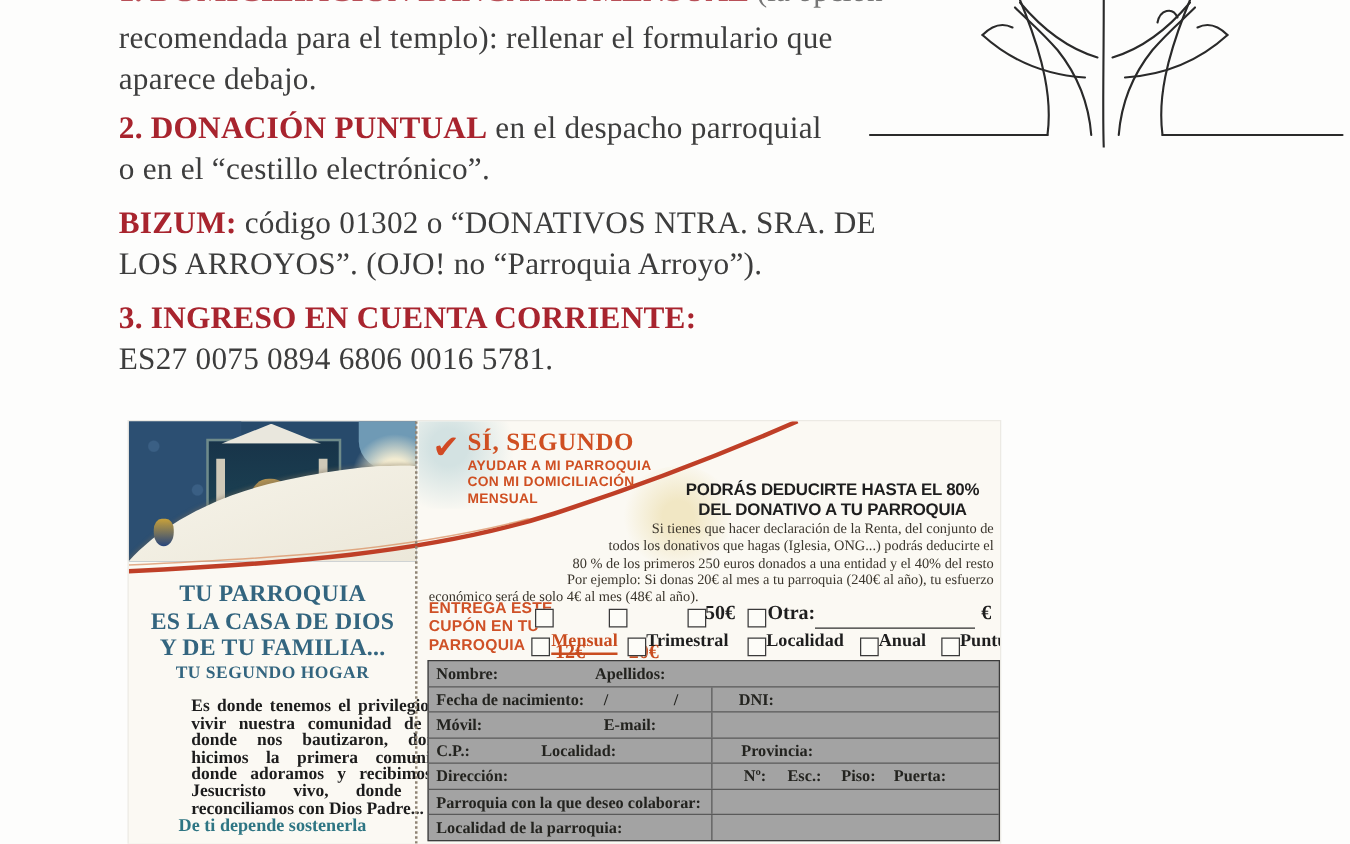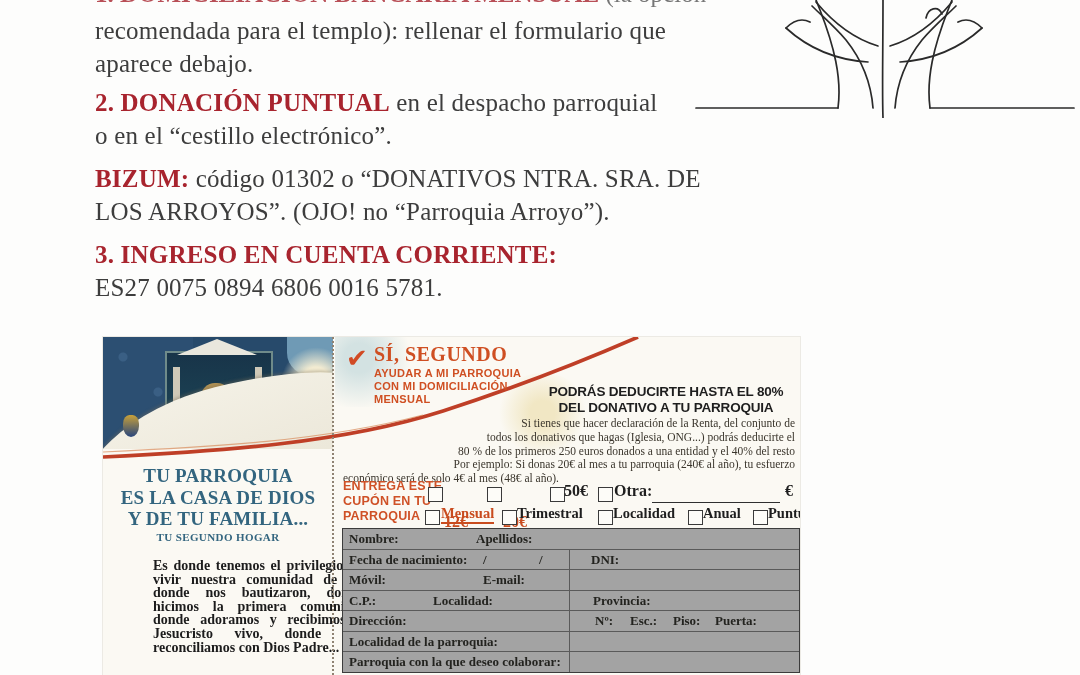--- a/index.html
+++ b/index.html
@@ -36,21 +36,21 @@
   .photo .col1,.photo .col2{position:absolute;top:30px;width:7px;height:76px;background:#cfc9b8;}
   .photo .col1{left:70px}.photo .col2{left:152px}
   .photo .swoosh{position:absolute;left:-30px;top:48px;width:320px;height:150px;background:linear-gradient(175deg,#f4f1e6,#e7e2d2);
     border-radius:50% 50% 0 0/60% 30% 0 0;transform:rotate(-14deg);box-shadow:0 -2px 3px rgba(120,110,90,.35);}
   .photo .halo{position:absolute;right:-18px;top:10px;width:70px;height:70px;border-radius:50%;
     background:radial-gradient(circle,#f3ecd2 30%,rgba(243,236,210,0) 70%);}
   .photo .skyr{position:absolute;right:0;top:0;width:46px;height:40px;background:#6f9ab5;border-radius:0 0 0 60%;}
   .photo .vase{position:absolute;left:20px;top:78px;width:16px;height:22px;background:linear-gradient(#c8a13a,#27457d);border-radius:40% 40% 50% 50%;}
   .curve-svg{position:absolute;left:0;top:0;width:697px;height:338px;pointer-events:none;}
   .lp-title{position:absolute;left:0;top:128px;width:230px;text-align:center;color:#33657f;font-weight:bold;font-size:19px;line-height:21.5px;letter-spacing:.2px;}
-  .lp-sub{position:absolute;left:0;top:194px;width:230px;text-align:center;color:#33657f;font-weight:bold;font-size:11px;letter-spacing:.4px;}
+  .lp-sub{position:absolute;left:0;top:194px;width:230px;text-align:center;color:#33657f;font-weight:bold;font-size:14px;letter-spacing:.4px;}
   .lp-body{position:absolute;left:10px;top:222px;width:210px;font-size:14px;line-height:13.6px;font-weight:bold;color:#1c1c1c;text-align:justify;margin-left:40px;}
   .lp-foot{position:absolute;left:0;top:316px;width:230px;text-align:center;color:#2e7583;font-weight:bold;font-size:14.5px;}
   
   .rp-halo{position:absolute;left:392px;top:36px;width:95px;height:80px;border-radius:50%;
     background:radial-gradient(circle,#f1e7c4 20%,rgba(241,231,196,0) 70%);}
   .rp-map{position:absolute;left:232px;top:0;width:80px;height:70px;
     background:radial-gradient(circle at 30% 30%,#d3e2e2 20%,rgba(211,226,226,0) 70%);}
   
   .check-glyph{position:absolute;left:243px;top:6px;font-size:26px;font-weight:bold;color:#d14a24;font-family:"DejaVu Sans",sans-serif;}
   .sq-title{position:absolute;left:271px;top:6px;font-size:20px;font-weight:bold;color:#cf4f22;letter-spacing:.5px;font-family:"Liberation Serif",serif;}
@@ -132,20 +132,21 @@
     <div class="vase"></div>
   </div>
 
   <div class="lp-title">
     <div>TU PARROQUIA</div>
     <div>ES LA CASA DE DIOS</div>
     <div>Y DE TU FAMILIA...</div>
   </div>
   <div class="lp-sub">TU SEGUNDO HOGAR</div>
   <div class="lp-body">Es donde tenemos el privilegio de vivir nuestra comunidad de fe: donde nos bautizaron, donde hicimos la primera comunión, donde adoramos y recibimos a Jesucristo vivo, donde nos reconciliamos con Dios Padre...</div>
+  <div class="lp-foot">De ti depende sostenerla</div>
 
   <div class="rp-map"></div>
   <div class="rp-halo"></div>
 
   <svg class="curve-svg" viewBox="0 0 697 338">
     <path d="M0,120 C120,114 240,106 340,74 C420,48 480,24 535,0" fill="none" stroke="#bf3f27" stroke-width="3.6"></path>
     <path d="M0,115 C110,110 220,104 320,78" fill="none" stroke="#d98a5a" stroke-width="1.2" opacity=".7"></path>
   </svg>
 
   <div class="divider-dotted"></div>
@@ -221,22 +222,22 @@
     </div>
     <div class="frow">
       <span style="left:6px">Dirección:</span>
       <div class="vline"></div>
       <span style="left:252px">Nº:</span>
       <span style="left:287px">Esc.:</span>
       <span style="left:330px">Piso:</span>
       <span style="left:372px">Puerta:</span>
     </div>
     <div class="frow">
+      <span style="left:6px">Parroquia con la que deseo colaborar:</span>
+      <div class="vline"></div>
+    </div>
+    <div class="frow">
       <span style="left:6px">Localidad de la parroquia:</span>
       <div class="vline"></div>
     </div>
-    <div class="frow">
-      <span style="left:6px">Parroquia con la que deseo colaborar:</span>
-      <div class="vline"></div>
-    </div>
   </div>
 
 </div>
 
 </body></html>

